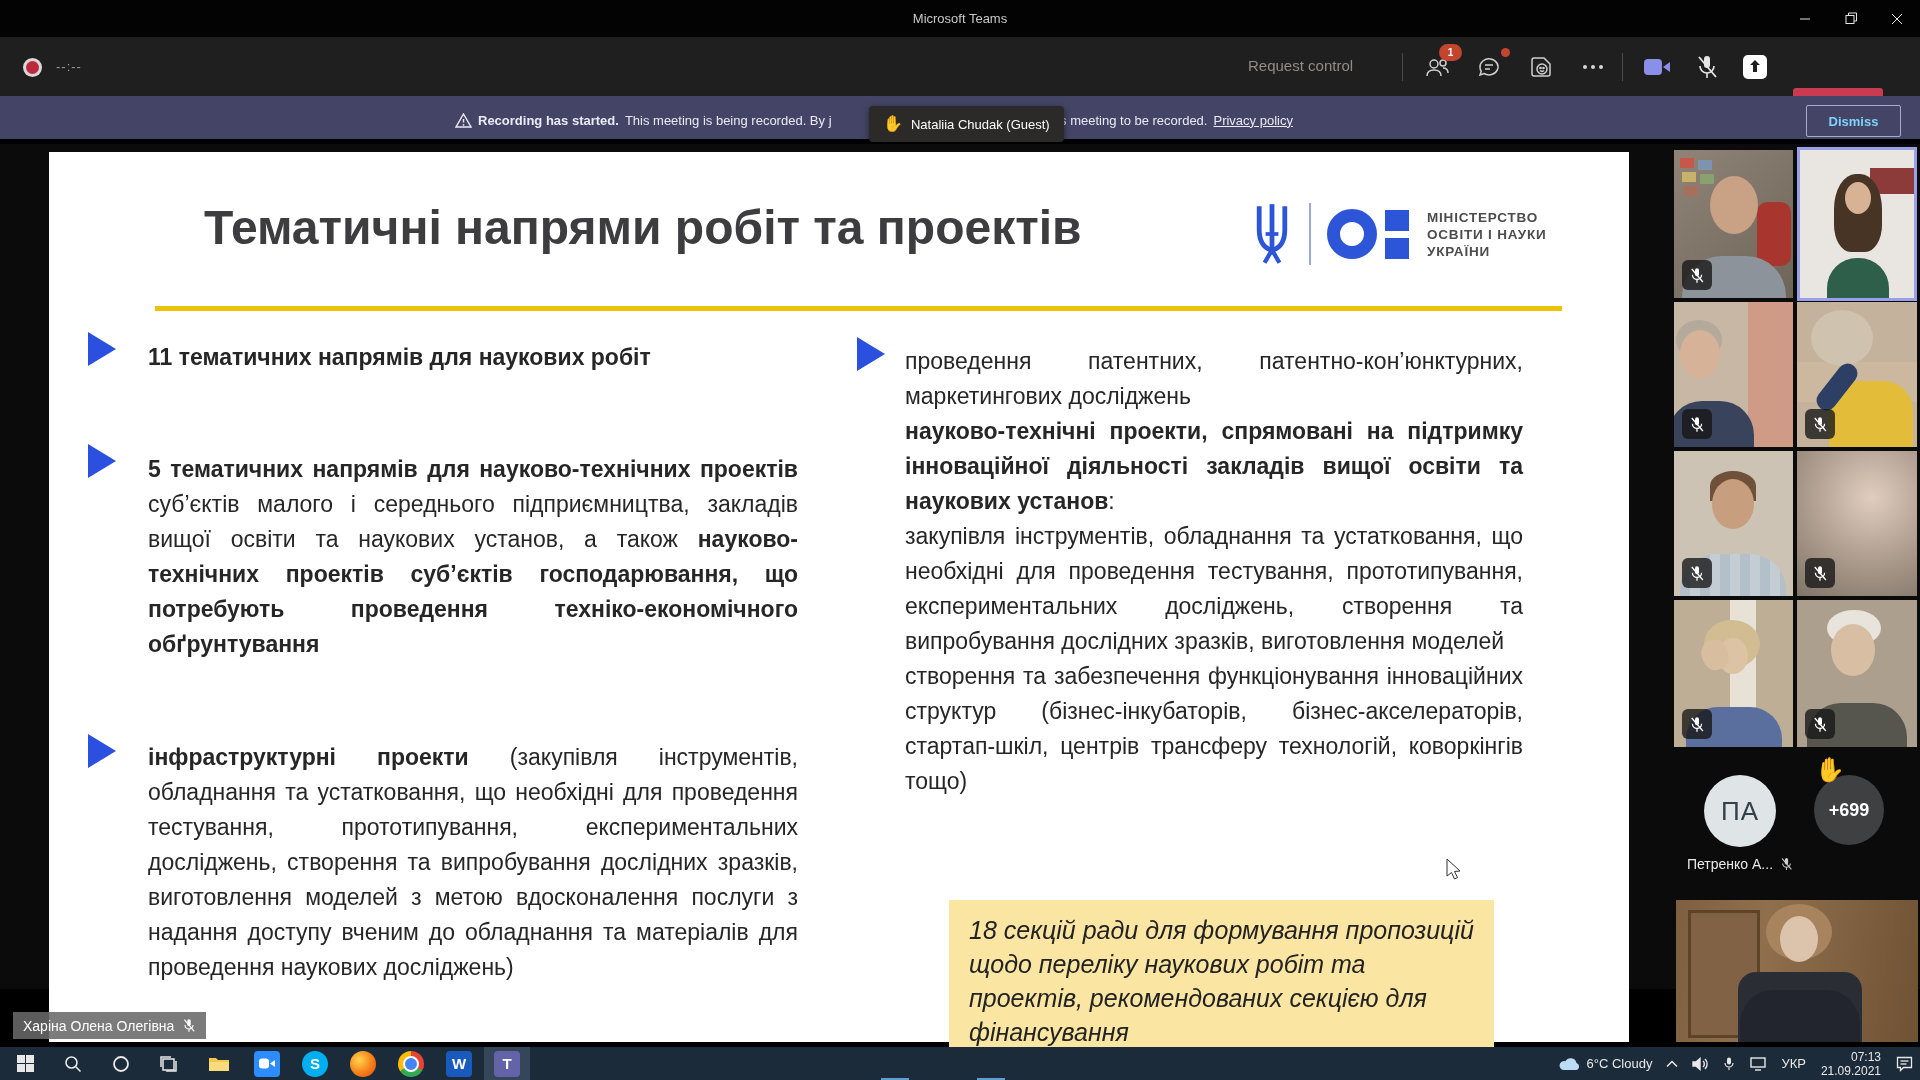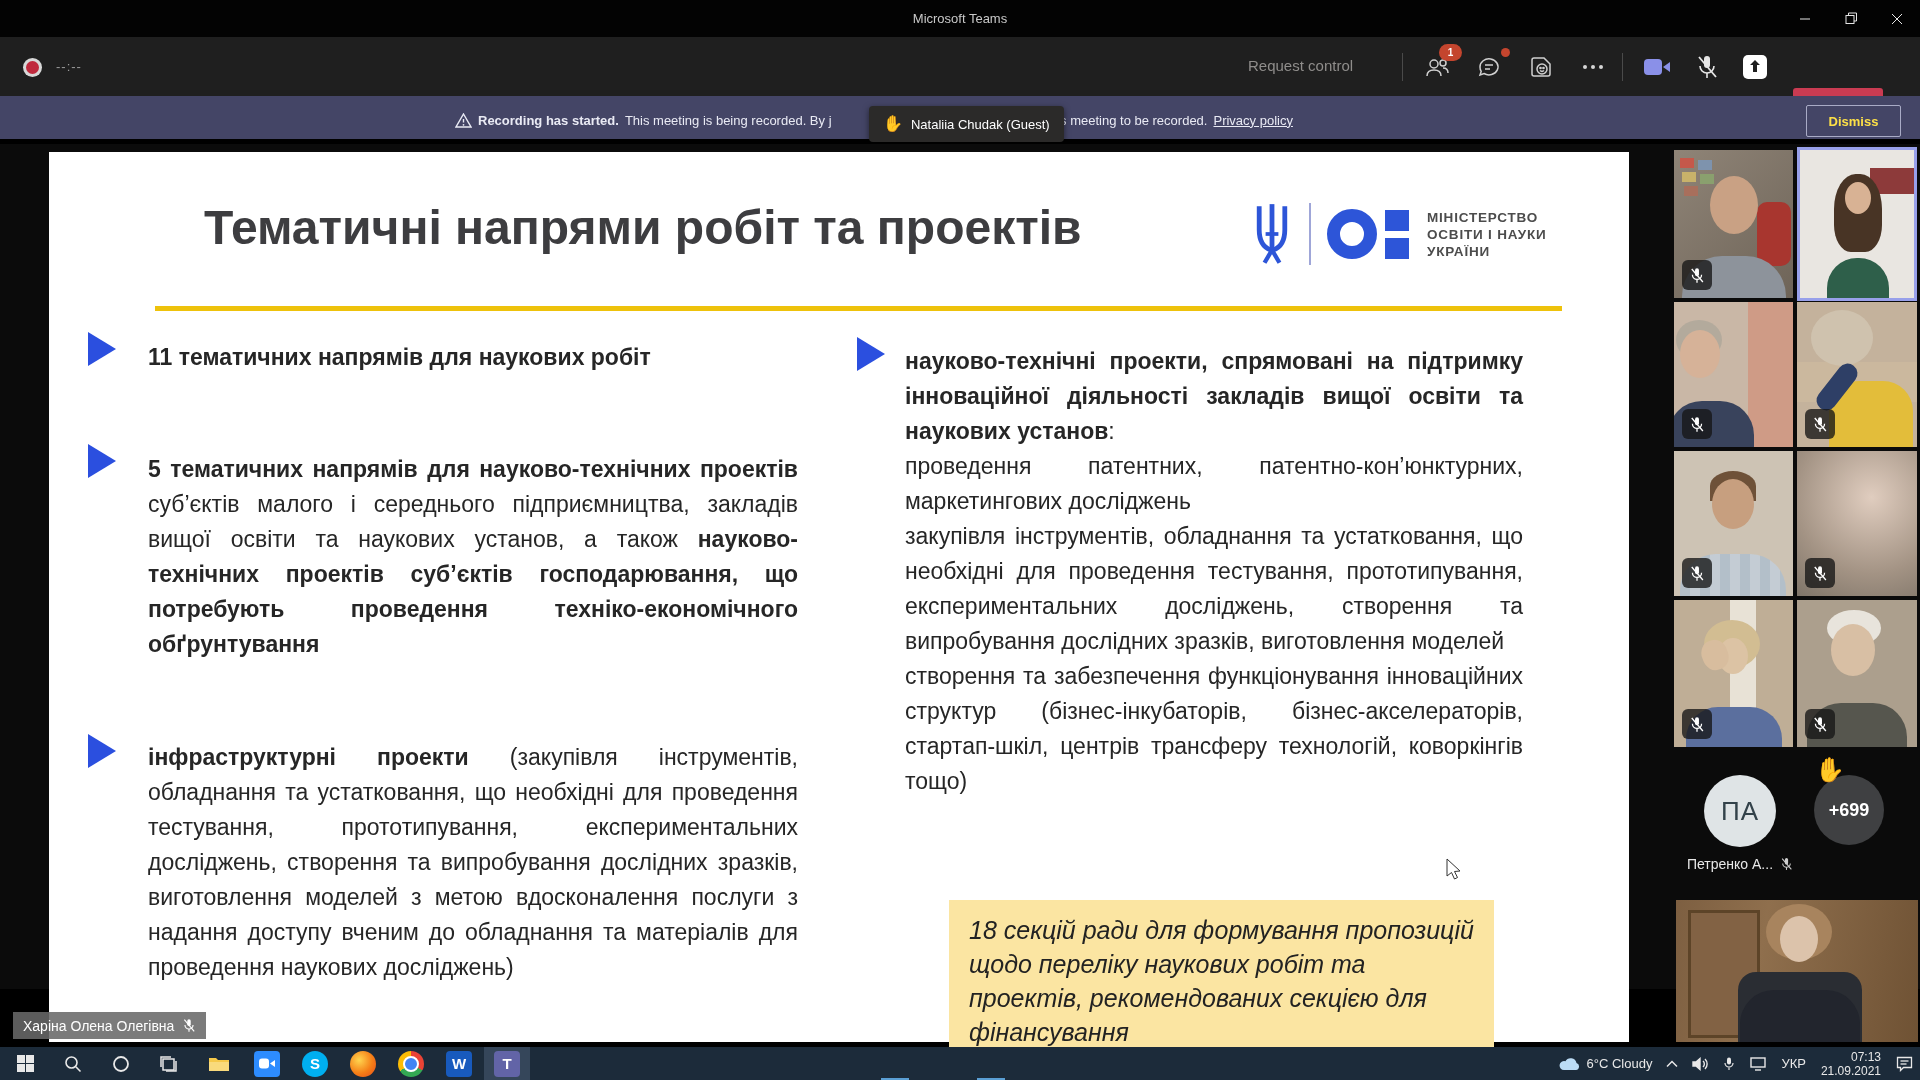--- a/index.html
+++ b/index.html
@@ -32,21 +32,21 @@
             display:flex;align-items:center;justify-content:center;gap:7px;color:#fff;font-size:14px;font-weight:bold;}
 
   
   #banner{position:absolute;left:0;top:96px;width:1920px;height:43px;background:#444566;color:#e9eaf4;
           font-size:13px;}
   #bannerrow{position:absolute;left:455px;top:0;height:48px;display:flex;align-items:center;gap:6px;white-space:nowrap;}
   #bannerrow b{font-size:13px;}
   #banner .spacer{width:184px;}
   #banner a{color:#e9eaf4;text-decoration:underline;}
   #dismiss{position:absolute;left:1806px;top:9px;width:93px;height:30px;border:1px solid #a9abc6;border-radius:2px;
-           display:flex;align-items:center;justify-content:center;color:#fde047;font-weight:bold;font-size:13px;}
+           display:flex;align-items:center;justify-content:center;color:#7dd3fc;font-weight:bold;font-size:13px;}
   #toast{position:absolute;left:869px;top:10px;height:36px;background:#2b2a29;border-radius:4px;
          box-shadow:0 2px 6px rgba(0,0,0,.5);display:flex;align-items:center;gap:8px;padding:0 14px;color:#fff;font-size:13px;white-space:nowrap;}
   .hand{color:#f2b632;font-size:16px;line-height:1;}
 
   
   #stage{position:absolute;left:0;top:144px;width:1920px;height:845px;background:#0b0b0b;}
 
   
   #slide{position:absolute;left:49px;top:8px;width:1580px;height:890px;background:#fff;color:#262626;}
   #slidetitle{position:absolute;left:155px;top:48px;font-size:48px;font-weight:bold;color:#3d3d40;letter-spacing:0;}
@@ -299,22 +299,22 @@
       <p><b>5 тематичних напрямів для науково-технічних проектів </b><span>суб’єктів малого і середнього підприємництва, закладів вищої освіти та наукових установ, а також </span><b>науково-технічних проектів суб’єктів господарювання, що потребують проведення техніко-економічного обґрунтування</b></p>
     </div>
 
     <span class="tri" style="left:39px;top:582px"></span>
     <div class="col" id="lcol3">
       <p><b>інфраструктурні проекти </b><span>(закупівля інструментів, обладнання та устатковання, що необхідні для проведення тестування, прототипування, експериментальних досліджень, створення та випробування дослідних зразків, виготовлення моделей з метою вдосконалення послуги з надання доступу вченим до обладнання та матеріалів для проведення наукових досліджень)</span></p>
     </div>
 
     <span class="tri" style="left:808px;top:185px"></span>
     <div class="col" id="rcol">
+      <p>проведення патентних, патентно-кон’юнктурних, маркетингових досліджень</p>
       <p><b>науково-технічні проекти, спрямовані на підтримку інноваційної діяльності закладів вищої освіти та наукових установ</b><span>:</span></p>
-      <p>проведення патентних, патентно-кон’юнктурних, маркетингових досліджень</p>
       <p>закупівля інструментів, обладнання та устатковання, що необхідні для проведення тестування, прототипування, експериментальних досліджень, створення та випробування дослідних зразків, виготовлення моделей</p>
       <p>створення та забезпечення функціонування інноваційних структур (бізнес-інкубаторів, бізнес-акселераторів, стартап-шкіл, центрів трансферу технологій, коворкінгів тощо)</p>
     </div>
 
     <div id="callout">18 секцій ради для  формування пропозицій щодо переліку наукових робіт та проектів, рекомендованих секцією для фінансування</div>
 
     <svg id="cursor" width="17" height="24" viewBox="0 0 17 24">
       <path d="M2 1 L2 18 L6.5 14.5 L9.5 21 L12.5 19.5 L9.5 13.5 L15 13 Z" fill="#fff" stroke="#333" stroke-width="1"></path>
       </svg>
   </div>

